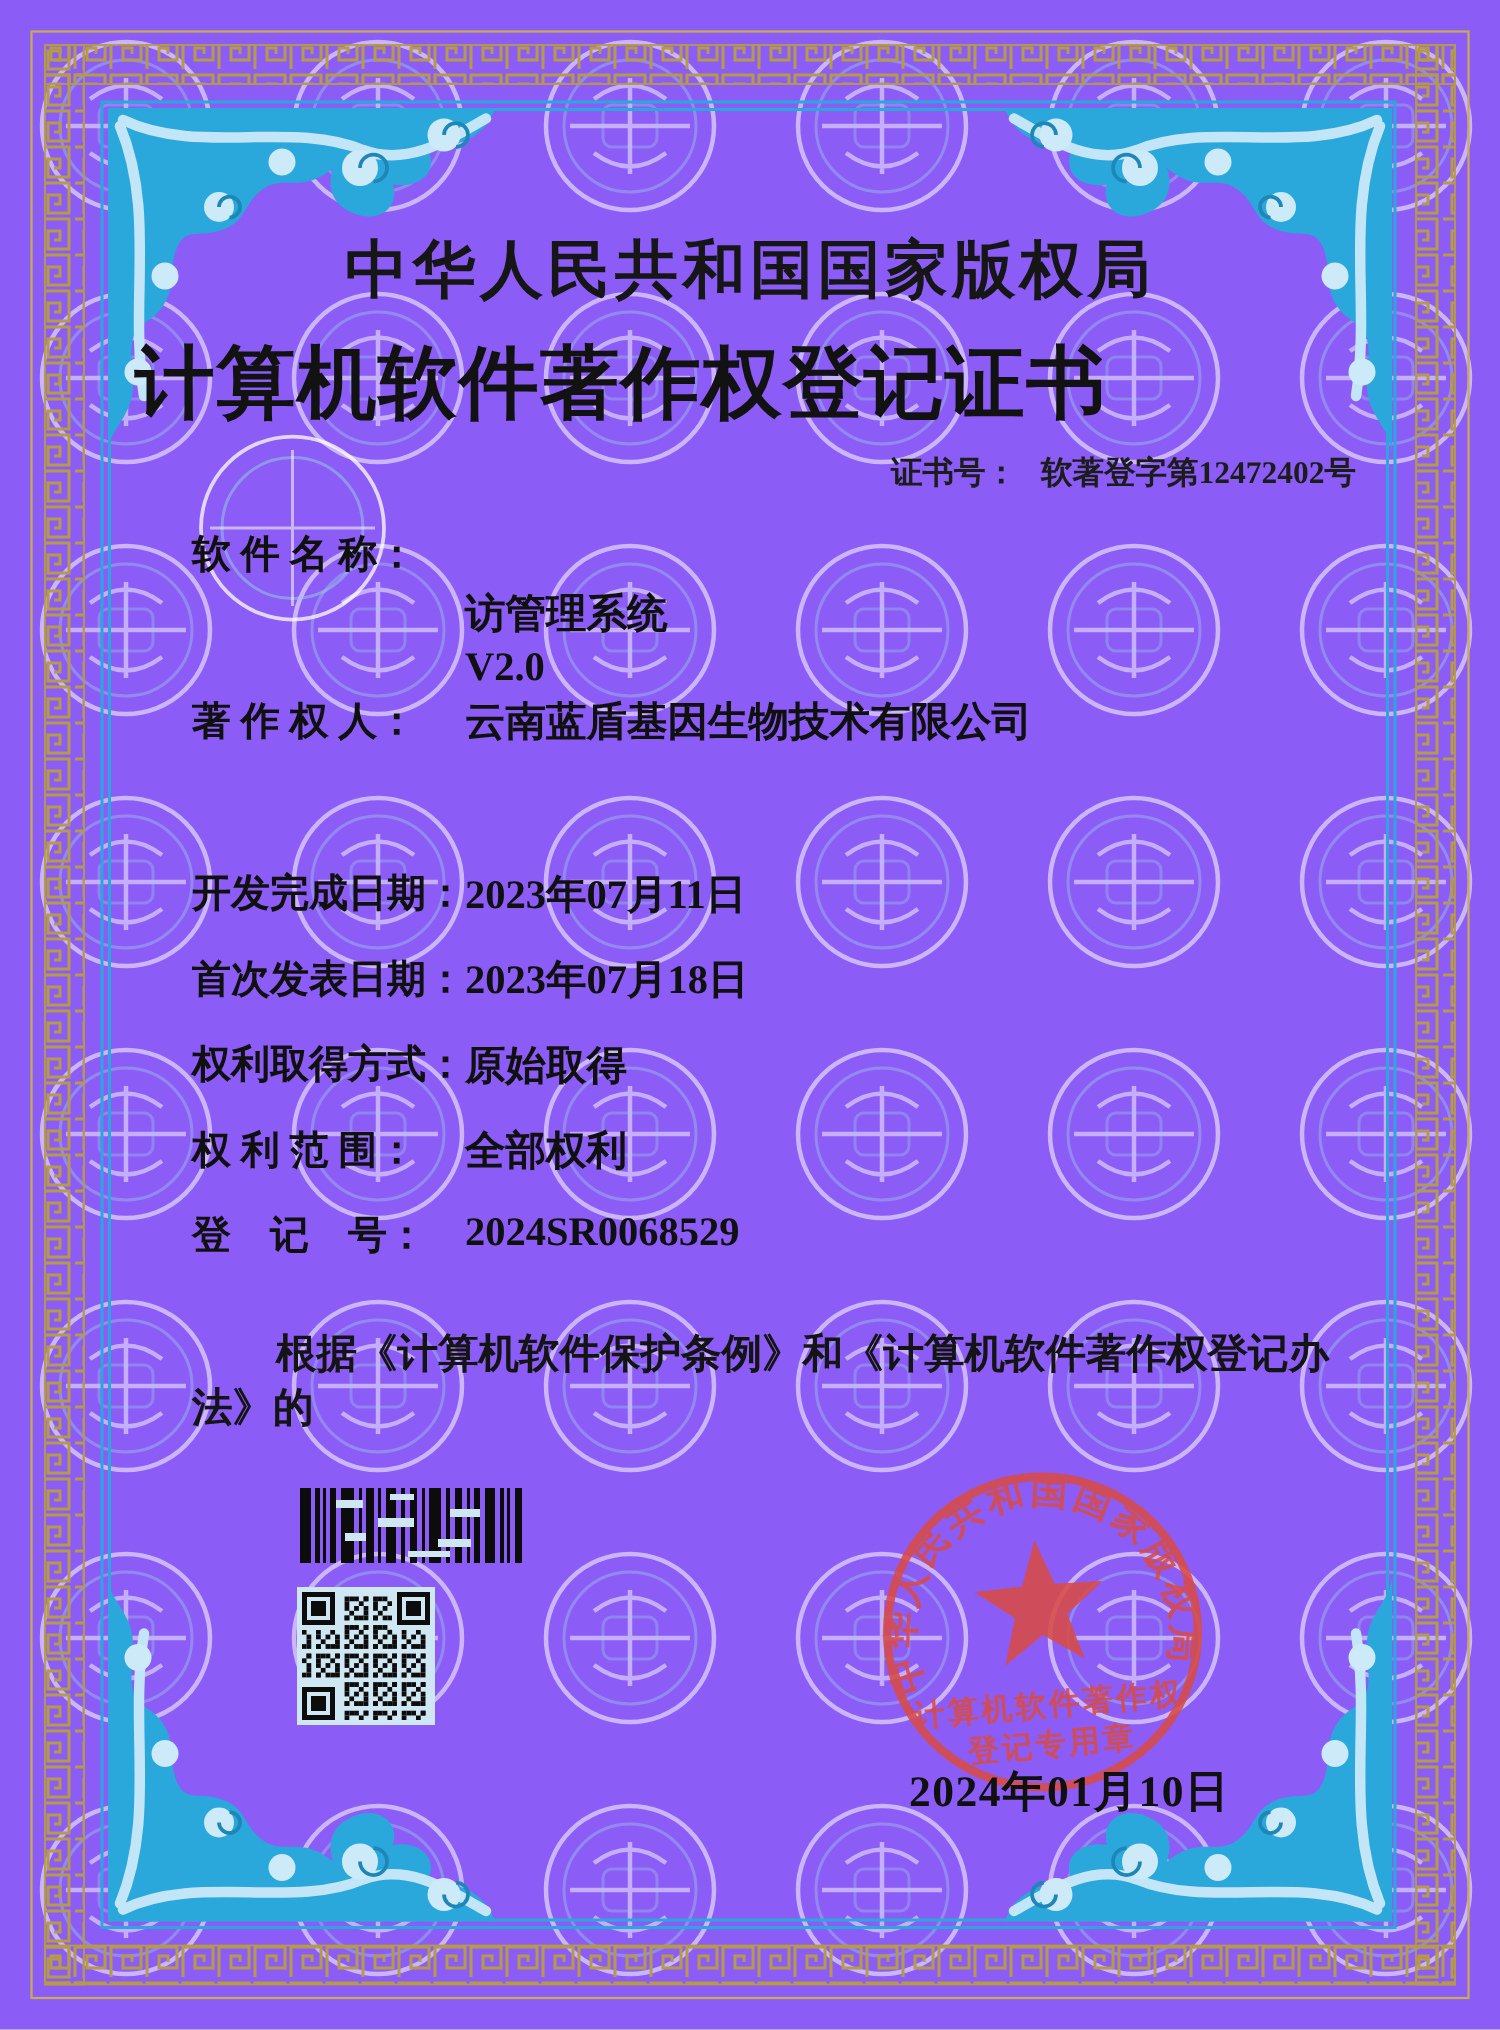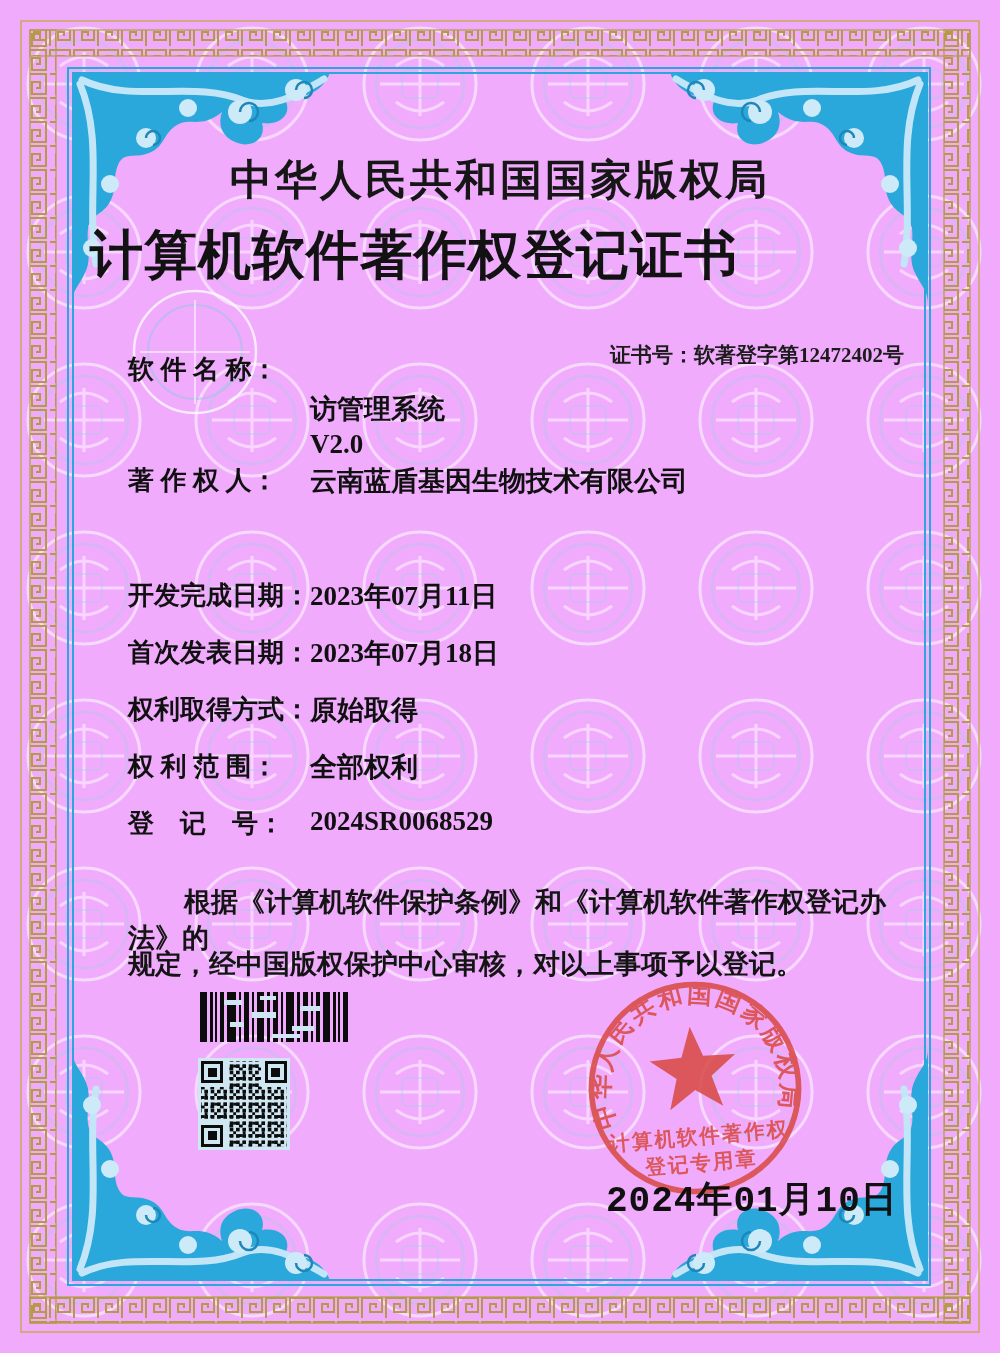--- a/index.html
+++ b/index.html
@@ -1,29 +1,29 @@
 <!DOCTYPE html>
 <html><head>
 <meta charset="utf-8">
 <style>
   html,body{margin:0;padding:0;background:#cfe7f3;}
-  .cert{position:relative;width:1000px;height:1353px;background:#f0abfc;overflow:hidden;
+  .cert{position:relative;width:1000px;height:1353px;background:#8b5cf6;overflow:hidden;
         font-family:"Liberation Serif","DejaVu Serif",serif;color:#101010;}
   .abs{position:absolute;}
   svg{display:block;}
   .authority{top:152px;left:0;width:1000px;text-align:center;font-size:42px;font-weight:700;
              letter-spacing:3px;color:#161616;}
   .title{top:220px;left:0;width:828px;text-align:center;font-size:53px;font-weight:800;
          letter-spacing:1px;color:#121212;}
-  .certno{top:301px;right:96px;font-size:21px;font-weight:700;display:flex;color:#1c1c1c;margin-top:40px;}
+  .certno{top:301px;right:96px;font-size:21px;font-weight:700;display:flex;gap:16px;color:#1c1c1c;}
   .flabel{left:128px;font-size:26px;font-weight:700;white-space:nowrap;text-align:right;}
   .fvalue{left:310px;font-size:27px;font-weight:700;white-space:nowrap;}
   .stmt{left:128px;width:772px;font-size:27px;font-weight:600;color:#141414;margin-top:12px;}
   .stmt.first{text-indent:56px;}
-  .issue-date{left:606px;top:1175px;font-size:36px;font-weight:700;letter-spacing:1px;font-family:Liberation Mono, monospace;}
+  .issue-date{left:606px;top:1175px;font-size:29px;font-weight:700;letter-spacing:1px;}
 </style>
 </head>
 <body>
 
 <div class="cert">
 
   <svg class="abs" style="left:0;top:0" width="1000" height="1353" viewBox="0 0 1000 1353">
     <defs>
       <pattern id="wm" width="168" height="168" patternUnits="userSpaceOnUse">
         <g fill="none">
@@ -105,21 +105,20 @@
   <div class="abs flabel" style="top:692px">权利取得方式：</div>
   <div class="abs fvalue" style="top:692px">原始取得</div>
 
   <div class="abs flabel" style="top:749px">权 利 范 围：</div>
   <div class="abs fvalue" style="top:749px">全部权利</div>
 
   <div class="abs flabel" style="top:806px">登　记　号：</div>
   <div class="abs fvalue" style="top:806px">2024SR0068529</div>
 
   <div class="abs stmt first" style="top:872px">根据《计算机软件保护条例》和《计算机软件著作权登记办法》的</div>
-  <div class="abs stmt" style="top:934px">规定，经中国版权保护中心审核，对以上事项予以登记。</div>
 
   <svg class="abs" style="left:200px;top:992px" width="148" height="50" viewBox="0 0 148 50" shape-rendering="crispEdges">
     <g fill="#0c0c0c">
       <rect x="0" y="0" width="7" height="50"></rect>
         <rect x="10" y="0" width="3" height="50"></rect>
       <rect x="15" y="0" width="2" height="50"></rect>
         <rect x="20" y="0" width="4" height="50"></rect>
       <rect x="27" y="0" width="9" height="50"></rect>
         <rect x="39" y="0" width="2" height="50"></rect>
       <rect x="44" y="0" width="5" height="50"></rect>

